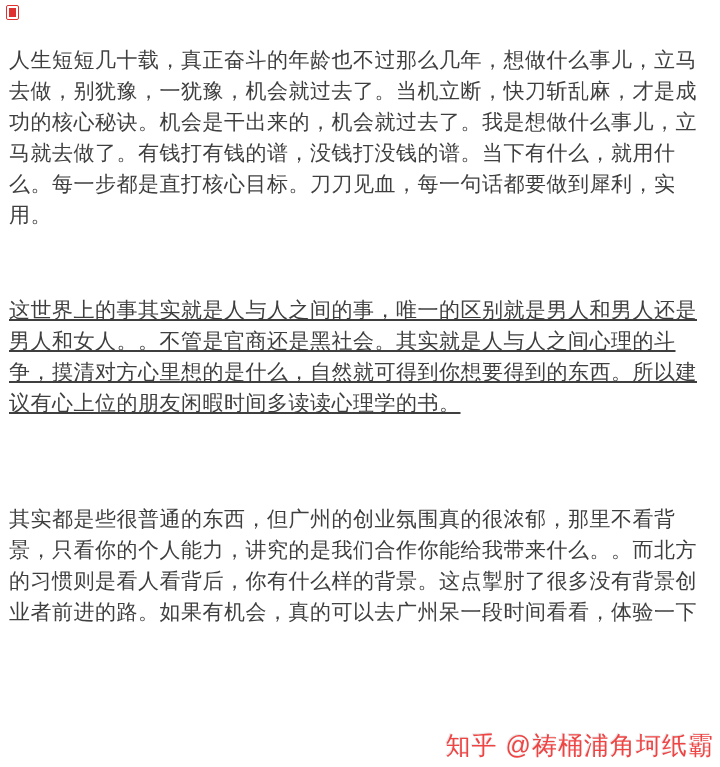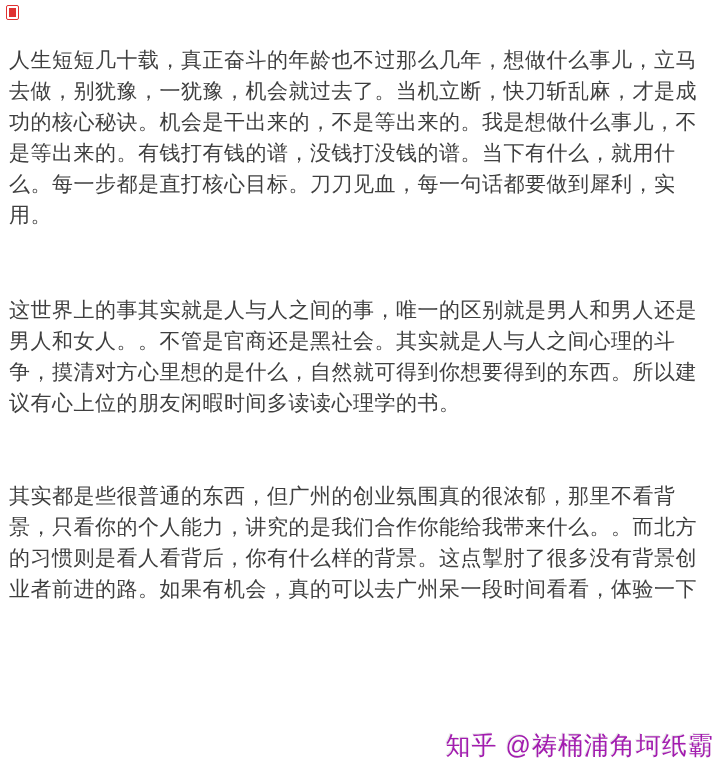--- a/index.html
+++ b/index.html
@@ -43,46 +43,46 @@
   }
   .content p {
     font-size: 21px;
     line-height: 31px;
     color: #3f3f3f;
     text-align: left;
     word-break: break-all;
     letter-spacing: 0.5px;
   }
   .content p.p1 { margin-bottom: 64px; }
-  .content p.p2 { margin-bottom: 62px; }
+  .content p.p2 { margin-bottom: 85px; text-decoration: underline; }
   .content p.p3 { margin-bottom: 34px; }
   .content p.p4 { margin-bottom: 0; }
   .watermark {
     position: absolute;
     right: 6px;
     bottom: 8px;
     font-size: 25px;
     line-height: 28px;
-    color: #a21caf;
+    color: #ef4444;
     letter-spacing: 1px;
     text-shadow: 1px 1px 0 #ffffff, -1px -1px 0 rgba(120,120,120,0.18);
     white-space: nowrap;
     user-select: none;
   }
   .watermark .brand { margin-right: 8px; }
 </style>
 </head>
 <body>
 
 <div class="page">
 
   <span class="marker"></span>
 
   <div class="content">
-    <p class="p1">人生短短几十载，真正奋斗的年龄也不过那么几年，想做什么事儿，立马去做，别犹豫，一犹豫，机会就过去了。当机立断，快刀斩乱麻，才是成功的核心秘诀。机会是干出来的，不是等出来的。我是想做什么事儿，不是等出来的。有钱打有钱的谱，没钱打没钱的谱。当下有什么，就用什么。每一步都是直打核心目标。刀刀见血，每一句话都要做到犀利，实用。</p>
+    <p class="p1">人生短短几十载，真正奋斗的年龄也不过那么几年，想做什么事儿，立马去做，别犹豫，一犹豫，机会就过去了。当机立断，快刀斩乱麻，才是成功的核心秘诀。机会是干出来的，机会就过去了。我是想做什么事儿，立马就去做了。有钱打有钱的谱，没钱打没钱的谱。当下有什么，就用什么。每一步都是直打核心目标。刀刀见血，每一句话都要做到犀利，实用。</p>
     <p class="p2">这世界上的事其实就是人与人之间的事，唯一的区别就是男人和男人还是男人和女人。。不管是官商还是黑社会。其实就是人与人之间心理的斗争，摸清对方心里想的是什么，自然就可得到你想要得到的东西。所以建议有心上位的朋友闲暇时间多读读心理学的书。</p>
     <p class="p4">其实都是些很普通的东西，但广州的创业氛围真的很浓郁，那里不看背景，只看你的个人能力，讲究的是我们合作你能给我带来什么。。而北方的习惯则是看人看背后，你有什么样的背景。这点掣肘了很多没有背景创业者前进的路。如果有机会，真的可以去广州呆一段时间看看，体验一下</p>
   </div>
 
   <div class="watermark">
     <span class="brand">知乎</span><span>@祷桶浦角坷纸霸</span>
   </div>
 
 </div>
 

